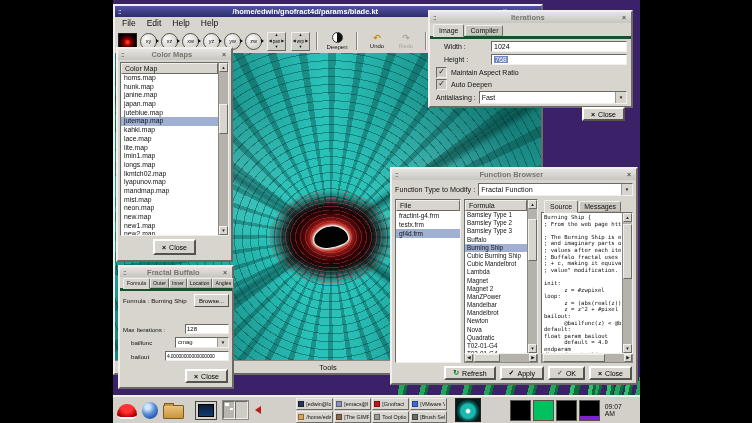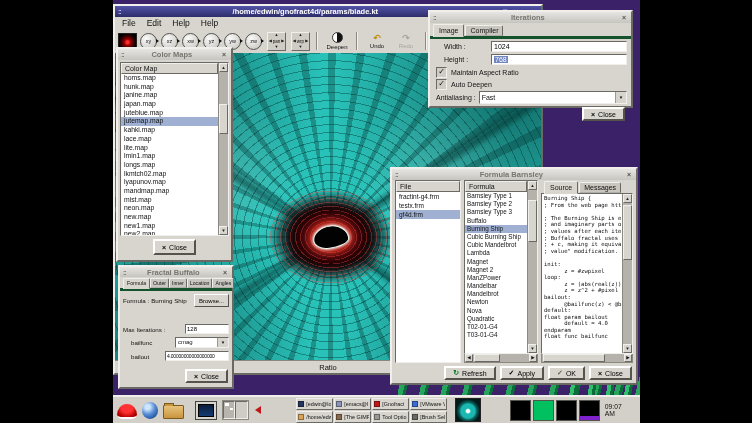--- a/index.html
+++ b/index.html
@@ -267,21 +267,21 @@
       </span>
     </div>
     <div class="canvas">
       <div class="arm a1"></div>
       <div class="arm a2"></div>
       <div class="bs-center">
         <div class="ship"></div>
       </div>
     </div>
     <div class="statusbar">
-      <span>Ratio</span>
+      <span>Tools</span>
     </div>
   </div>
 
   <div class="win" id="cmap-win">
     <div class="tb inact">
       <span class="grip">::</span>
       <span class="ttl">Color Maps</span>
       <span class="wb">×</span>
     </div>
     <div class="inner">
@@ -413,22 +413,29 @@
           <span class="bi">×</span>
           <span>Close</span>
         </button>
       </div>
     </div>
   </div>
 
   <div class="win" id="fbrowser-win">
     <div class="tb inact">
       <span class="grip">::</span>
-      <span class="ttl">Formula Barnsley</span>
+      <span class="ttl">Function Browser</span>
       <span class="wb">×</span>
+    </div>
+    <div class="ftm">
+      <span>Function Type to Modify :</span>
+      <span class="combo">
+        <span class="cval">Fractal Function</span>
+        <span class="cbtn">▼</span>
+      </span>
     </div>
     <div class="panes">
       <div class="fpane">
         <div class="colhdr">File</div>
         <div class="lrows">
 
         <div class="lrow">fractint-g4.frm</div>
               <div class="lrow">testx.frm</div>
               <div class="lrow selected">gf4d.frm</div>
             </div>

